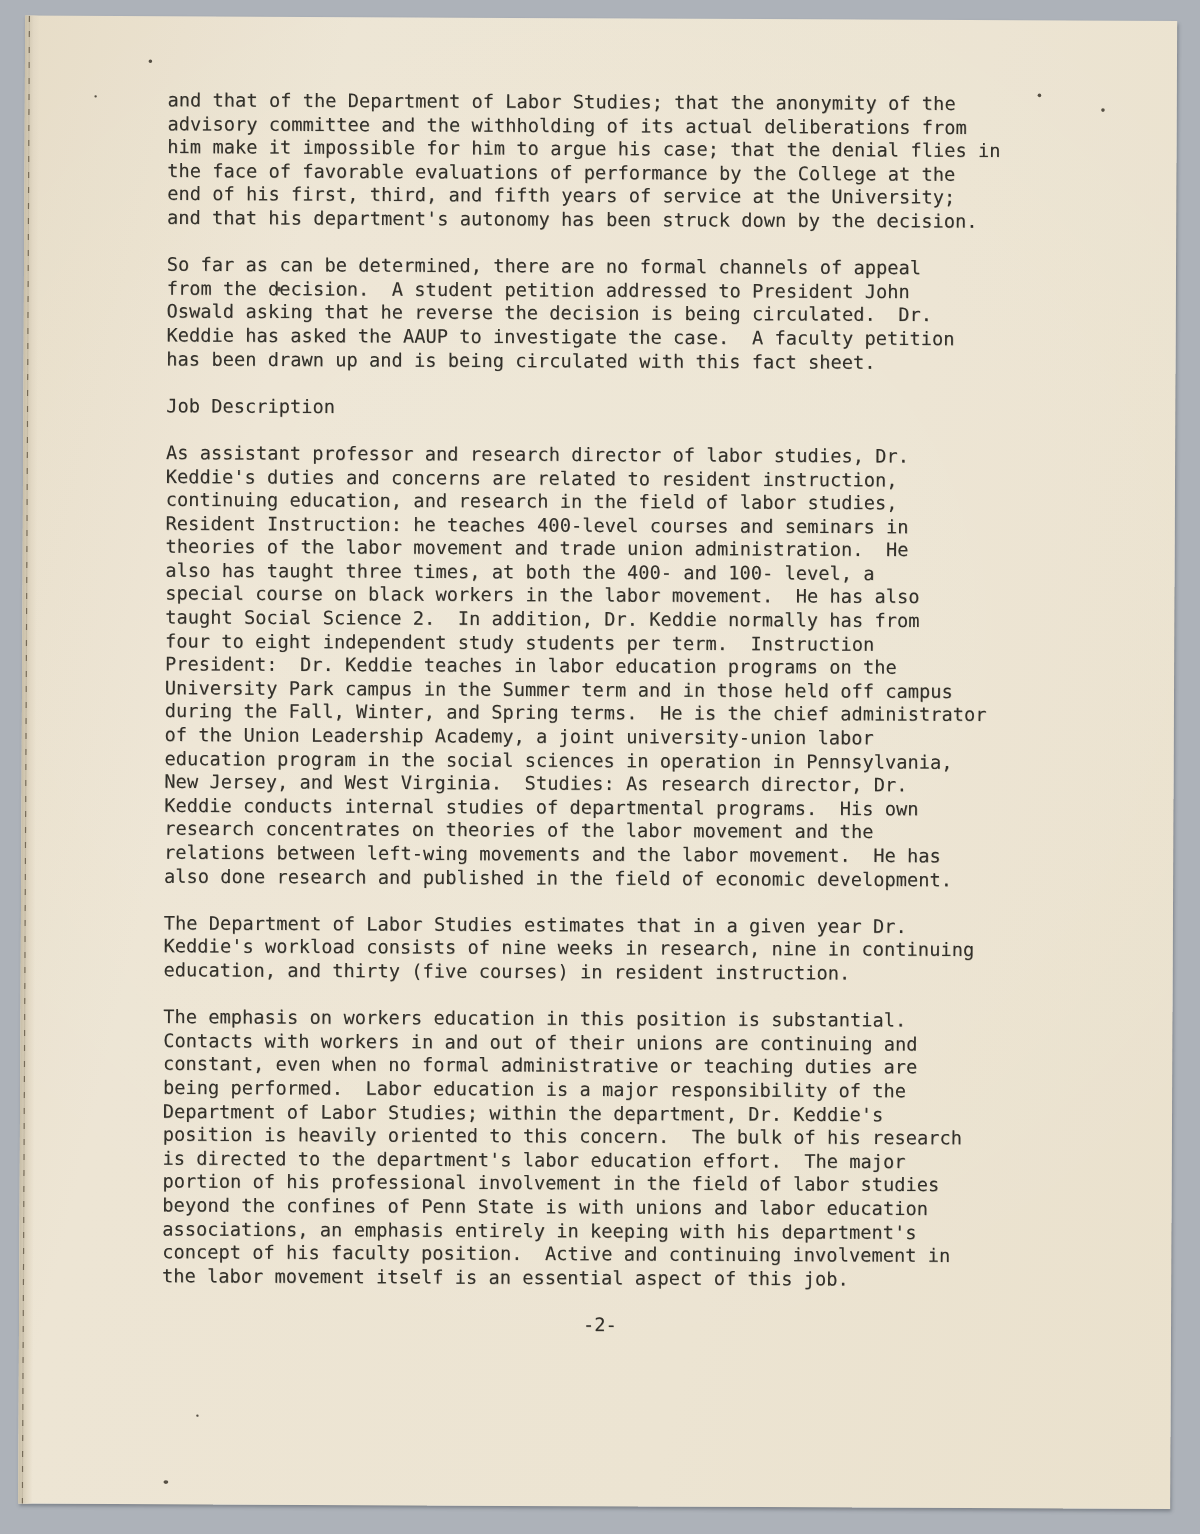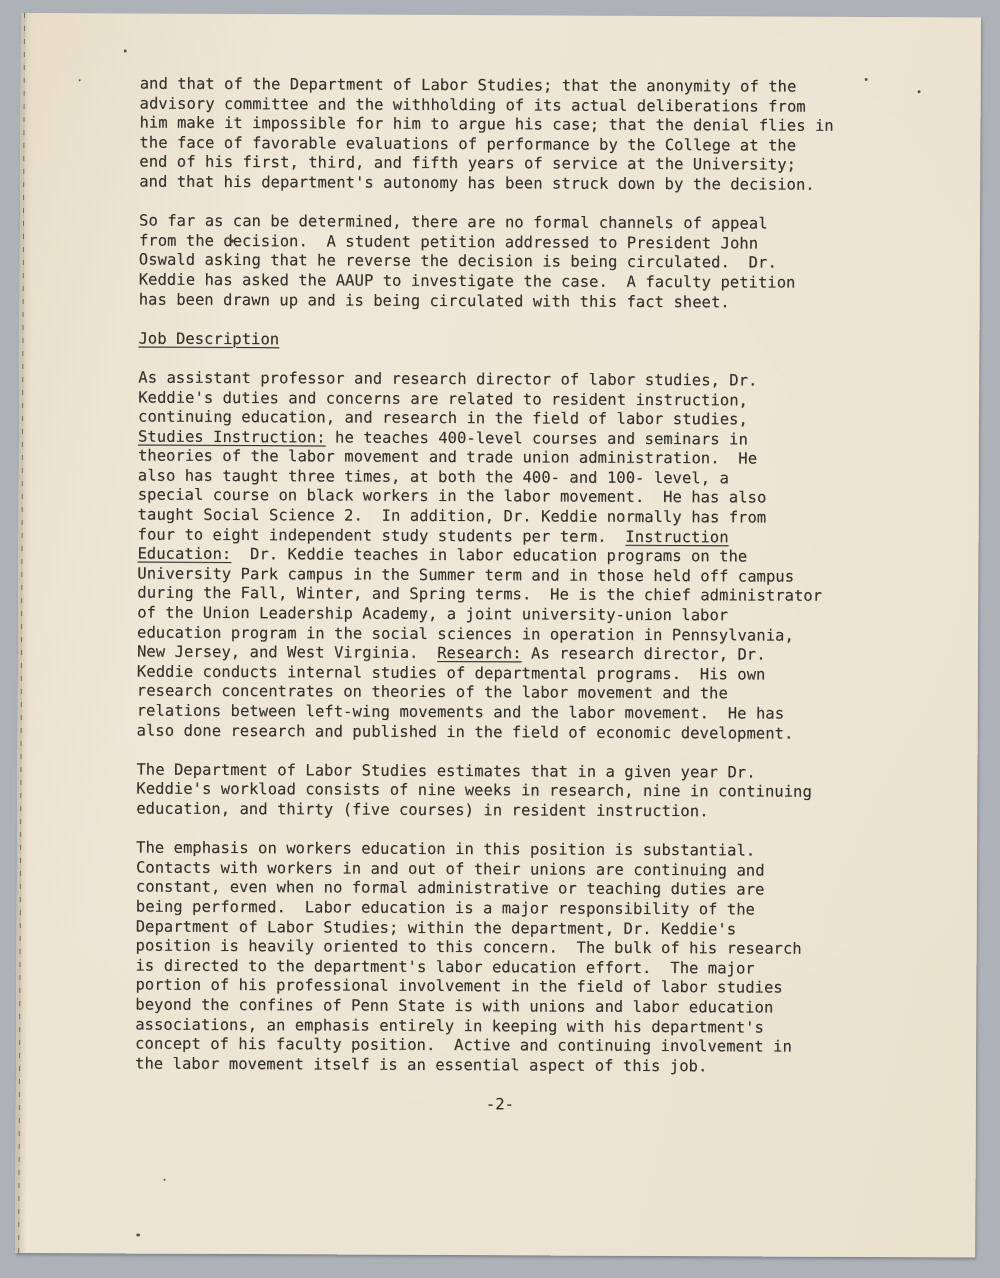--- a/index.html
+++ b/index.html
@@ -36,21 +36,20 @@
     font-size: 15.5px;
     line-height: 19.6px;
     color: var(--ink, #33312b);
     letter-spacing: 0.05px;
     text-shadow: 0.3px 0.3px 0 rgba(51,49,43,0.35);
   }
   .block { margin-bottom: 19.6px; }
   .block:last-child { margin-bottom: 0; }
   .line { white-space: pre; }
   .u {
-    text-decoration: underline;
     text-decoration-thickness: 1.3px;
     text-underline-offset: 3px;
   }
   .pageno { margin-left: 351px; white-space: pre; }
   .speck { position: absolute; background: #3b352a; border-radius: 50%; opacity: 0.85; }
 </style>
 </head>
 <body style="--bg: #adb2b9; --ink: #33312b;">
 
 <div class="page">
@@ -81,32 +80,32 @@
         <div class="line"><span>Keddie has asked the AAUP to investigate the case.  A faculty petition</span></div>
         <div class="line"><span>has been drawn up and is being circulated with this fact sheet.</span></div>
       </div>
       <div class="block heading">
         <div class="line"><span class="u">Job Description</span></div>
       </div>
       <div class="block paragraph">
         <div class="line"><span>As assistant professor and research director of labor studies, Dr.</span></div>
         <div class="line"><span>Keddie's duties and concerns are related to resident instruction,</span></div>
         <div class="line"><span>continuing education, and research in the field of labor studies,</span></div>
-        <div class="line"><span class="u">Studies Instruction:</span><span> he teaches 400-level courses and seminars in</span></div>
+        <div class="line"><span class="u">Resident Instruction:</span><span> he teaches 400-level courses and seminars in</span></div>
         <div class="line"><span>theories of the labor movement and trade union administration.  He</span></div>
         <div class="line"><span>also has taught three times, at both the 400- and 100- level, a</span></div>
         <div class="line"><span>special course on black workers in the labor movement.  He has also</span></div>
         <div class="line"><span>taught Social Science 2.  In addition, Dr. Keddie normally has from</span></div>
         <div class="line"><span>four to eight independent study students per term.  </span><span class="u">Instruction</span></div>
-        <div class="line"><span class="u">Education:</span><span>  Dr. Keddie teaches in labor education programs on the</span></div>
+        <div class="line"><span class="u">President:</span><span>  Dr. Keddie teaches in labor education programs on the</span></div>
         <div class="line"><span>University Park campus in the Summer term and in those held off campus</span></div>
         <div class="line"><span>during the Fall, Winter, and Spring terms.  He is the chief administrator</span></div>
         <div class="line"><span>of the Union Leadership Academy, a joint university-union labor</span></div>
         <div class="line"><span>education program in the social sciences in operation in Pennsylvania,</span></div>
-        <div class="line"><span>New Jersey, and West Virginia.  </span><span class="u">Research:</span><span> As research director, Dr.</span></div>
+        <div class="line"><span>New Jersey, and West Virginia.  </span><span class="u">Studies:</span><span> As research director, Dr.</span></div>
         <div class="line"><span>Keddie conducts internal studies of departmental programs.  His own</span></div>
         <div class="line"><span>research concentrates on theories of the labor movement and the</span></div>
         <div class="line"><span>relations between left-wing movements and the labor movement.  He has</span></div>
         <div class="line"><span>also done research and published in the field of economic development.</span></div>
       </div>
       <div class="block paragraph">
         <div class="line"><span>The Department of Labor Studies estimates that in a given year Dr.</span></div>
         <div class="line"><span>Keddie's workload consists of nine weeks in research, nine in continuing</span></div>
         <div class="line"><span>education, and thirty (five courses) in resident instruction.</span></div>
       </div>

